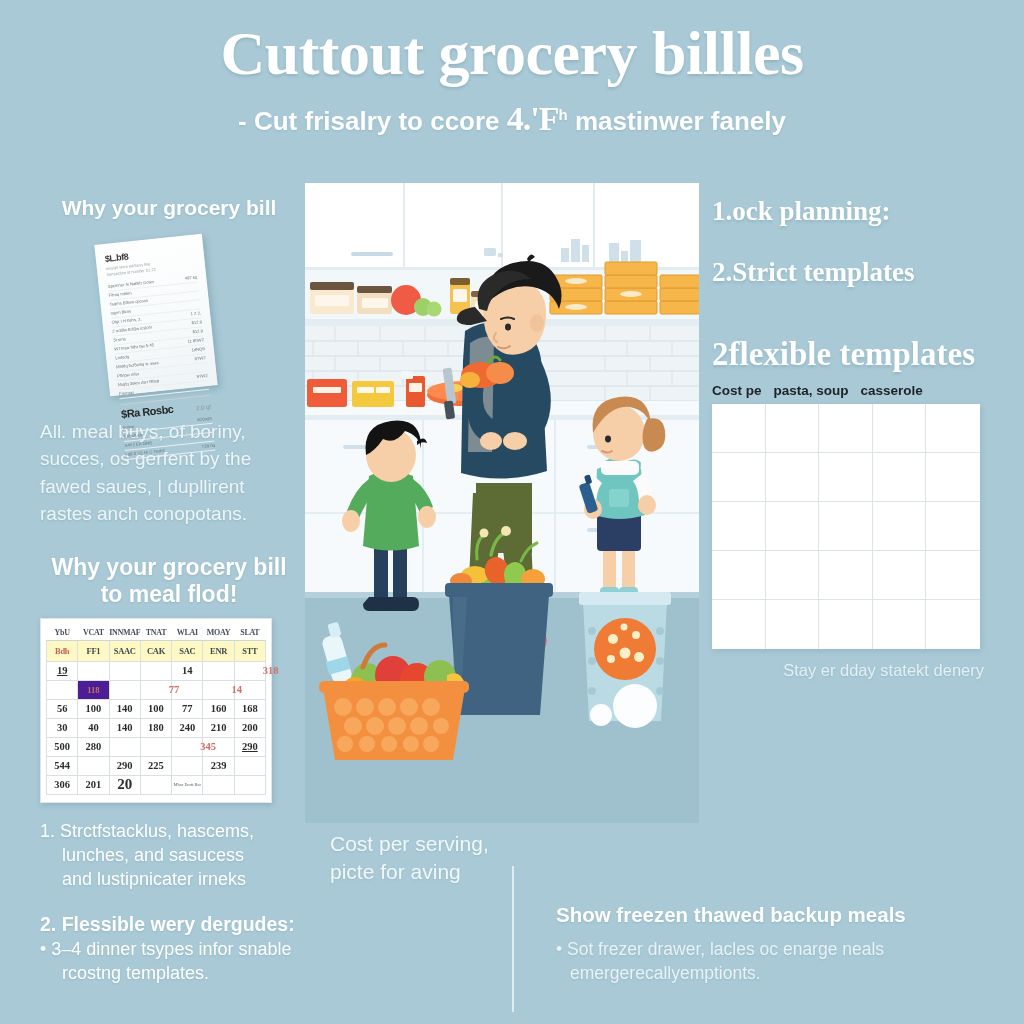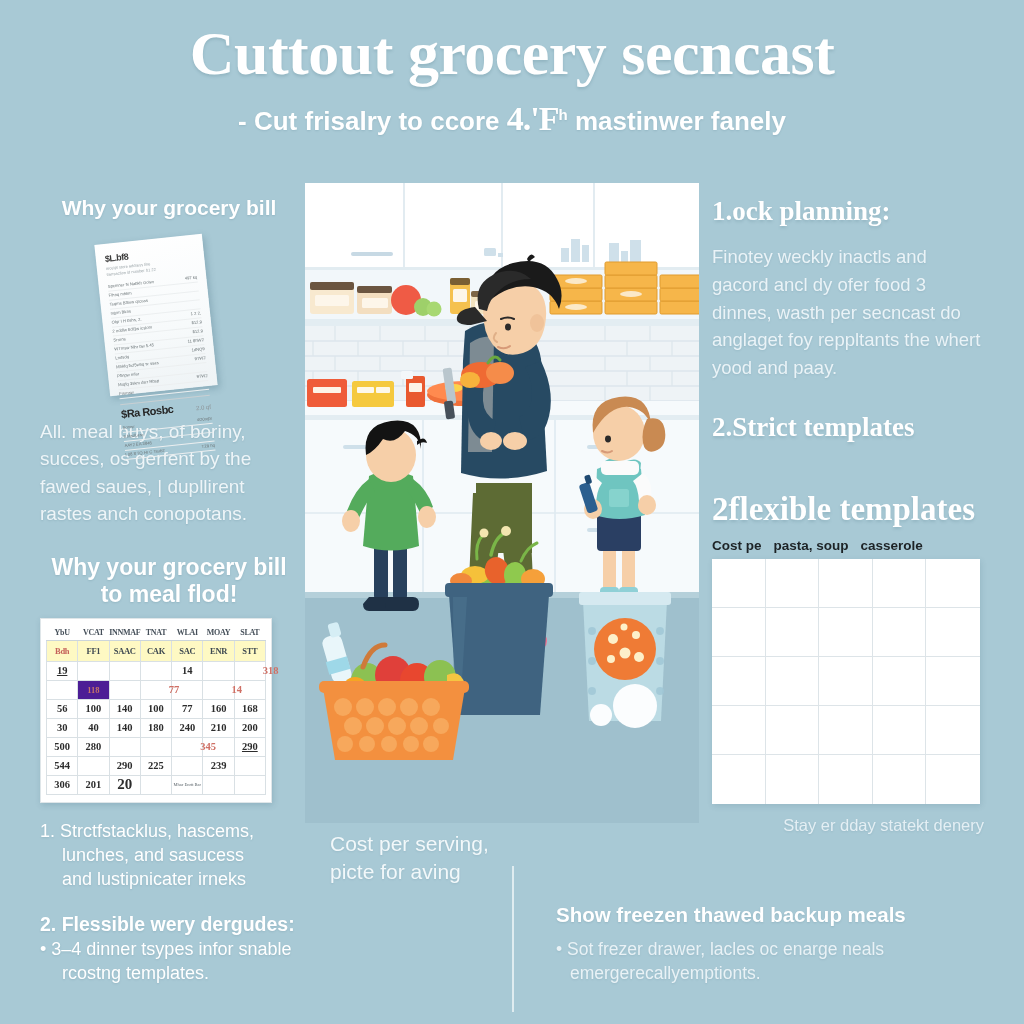--- a/index.html
+++ b/index.html
@@ -194,21 +194,21 @@
   #br-body {
     margin-top:10px; color:#e9f2f6; font-size:17.5px; line-height:1.38;
     text-shadow:0 1px 2px rgba(70,110,125,.15);
   }
   #br-body .bl { padding-left:14px; }
 </style>
 </head>
 <body>
 
 <div id="header">
-  <div id="title">Cuttout grocery secncast</div>
+  <div id="title">Cuttout grocery billles</div>
   <div id="subtitle-row">
     <span>- Cut frisalry to ccore</span>
     <span class="emph">4.'F</span><span class="sup">h</span>
     <span>mastinwer fanely</span>
   </div>
 </div>
 
 <div id="left-col">
 
   <div class="col-head">Why your grocery bill</div>
@@ -727,21 +727,20 @@
 </div>
 
 <div id="center-caption">
   <div>Cost per serving,</div>
   <div>picte for aving</div>
 </div>
 <div id="v-divider"></div>
 
 <div id="right-col">
   <div class="r-head" id="r-head-1">1.ock planning:</div>
-  <div class="r-body">Finotey weckly inactls and gacord ancl dy ofer food 3 dinnes, wasth per secncast do anglaget foy reppltants the whert yood and paay.</div>
   <div class="r-head" id="r-head-2" style="margin-top:30px;">2.Strict templates</div>
   <div class="r-head" id="r-head-3" style="margin-top:48px;">2flexible templates</div>
 
   <div id="grid-head">
     <span>Cost pe</span>
     <span>pasta, soup</span>
     <span>casserole</span>
   </div>
 
   <div id="grid-table">

